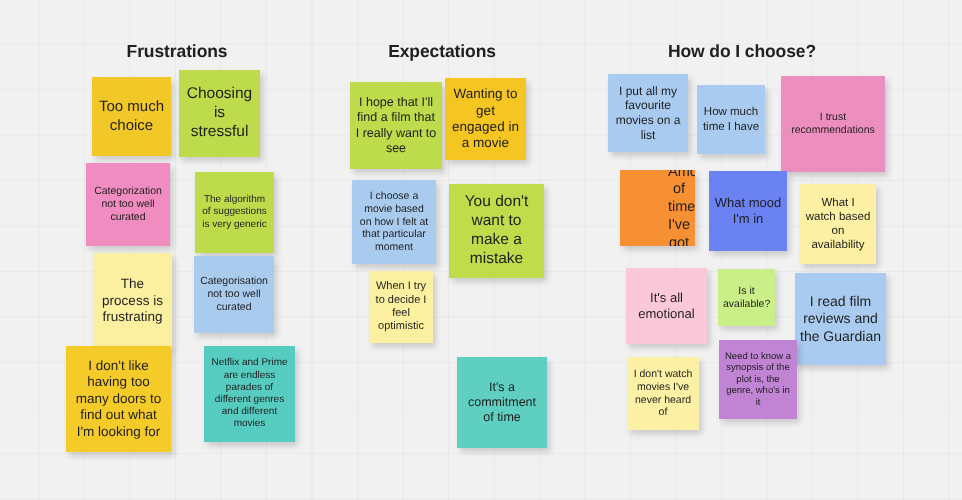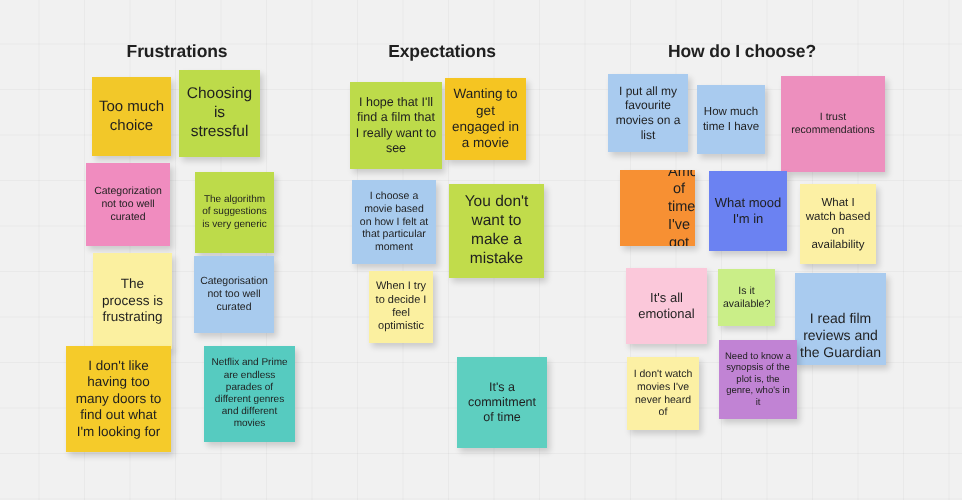--- a/index.html
+++ b/index.html
@@ -120,21 +120,21 @@
     </div>
     <div class="note" style="left: 800px; top: 184px; width: 76px; height: 80px; background: rgb(252, 240, 164); font-size: 11.5px;">
       <span>What I watch based on availability</span>
     </div>
     <div class="note" style="left: 626px; top: 268px; width: 81px; height: 76px; background: rgb(251, 200, 218); font-size: 13px;">
       <span>It's all emotional</span>
     </div>
     <div class="note" style="left: 718px; top: 269px; width: 57px; height: 57px; background: rgb(202, 238, 136); font-size: 10.5px;">
       <span>Is it available?</span>
     </div>
-    <div class="note" style="left: 795px; top: 273px; width: 91px; height: 92px; background: rgb(169, 203, 239); font-size: 14px; align-items: flex-end;">
+    <div class="note" style="left: 795px; top: 273px; width: 91px; height: 92px; background: rgb(169, 203, 239); font-size: 14px;">
       <span>I read film reviews and the Guardian</span>
     </div>
     <div class="note" style="left: 627px; top: 357px; width: 72px; height: 73px; background: rgb(252, 240, 164); font-size: 10.5px;">
       <span>I don't watch movies I've never heard of</span>
     </div>
     <div class="note" style="left: 719px; top: 340px; width: 78px; height: 79px; background: rgb(193, 131, 212); font-size: 9.5px;">
       <span>Need to know a synopsis of the plot is, the genre, who's in it</span>
     </div>
   </div>
 

